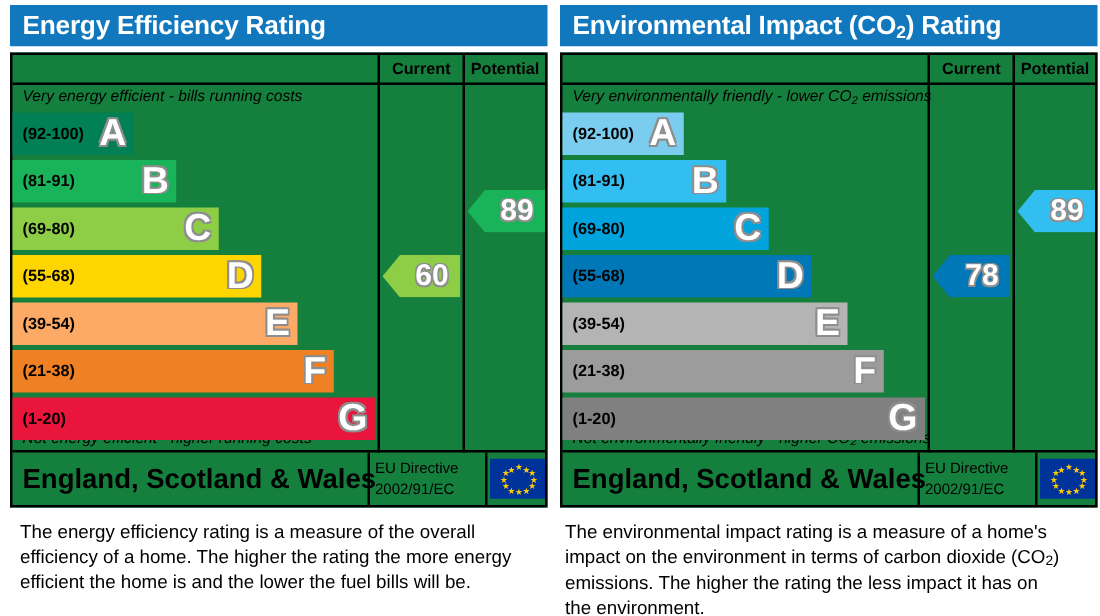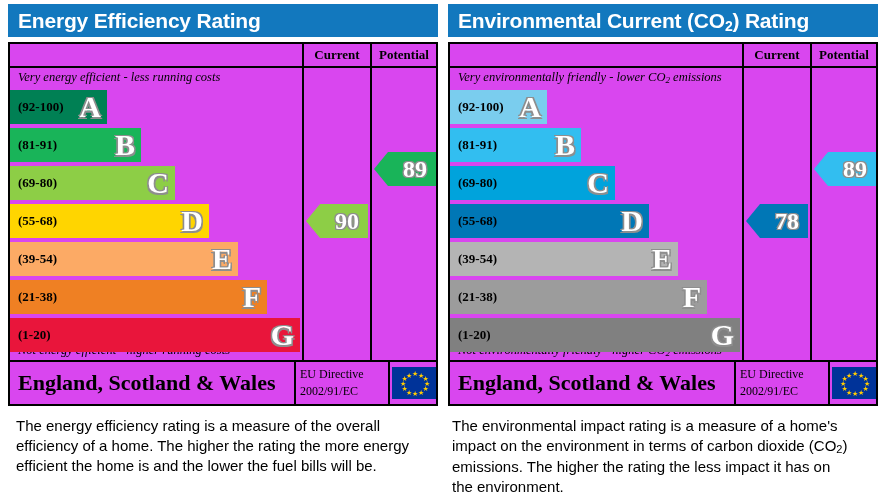--- a/index.html
+++ b/index.html
@@ -39,22 +39,21 @@
     letter-spacing: -0.2px;
   }
   .cert-title sub { font-size: 14px; vertical-align: baseline; position: relative; top: 3px; }
 
   
   .tbl {
     position: absolute;
     left: 8px; top: 42px;
     width: 430px; height: 364px;
     border: 2px solid #000;
-    background: #d946ef;
-    font-family: Liberation Serif, serif;
+    background: #15803d;
   }
   
   .hdr-row {
     position: absolute;
     left: 0; top: 0;
     width: 100%; height: 24px;
     border-bottom: 2px solid #000;
   }
   .col-div {
     position: absolute;
@@ -207,21 +206,21 @@
     <div class="cert-title">Energy Efficiency Rating</div>
 
     <div class="tbl">
       <div class="hdr-row"></div>
       <div class="col-div c1"></div>
       <div class="col-div c2"></div>
       <div class="hdr-cell current">Current</div>
       <div class="hdr-cell potential">Potential</div>
 
       <div class="bands">
-        <div class="cap top">Very energy efficient - less running costs</div>
+        <div class="cap top">Very energy efficient - bills running costs</div>
         <div class="cap bottom">Not energy efficient - higher running costs</div>
 
         <div class="band light" style="top:22px;width:97px;background:#008054">
           <span class="rng">(92-100)</span>
           <span class="ltr">A</span>
         </div>
         <div class="band light" style="top:60px;width:131px;background:#19B459">
           <span class="rng">(81-91)</span>
           <span class="ltr">B</span>
         </div>
@@ -240,21 +239,21 @@
         <div class="band dark" style="top:212px;width:257px;background:#EF8023">
           <span class="rng" style="color:#000">(21-38)</span>
           <span class="ltr">F</span>
         </div>
         <div class="band light" style="top:250px;width:290px;background:#E9153B">
           <span class="rng">(1-20)</span>
           <span class="ltr">G</span>
         </div>
       </div>
 
-      <div class="arrow" style="left:296px;top:160px;width:62px;background:#8DCE46">90</div>
+      <div class="arrow" style="left:296px;top:160px;width:62px;background:#8DCE46">60</div>
       <div class="arrow" style="left:364px;top:108px;width:62px;background:#19B459">89</div>
 
       <div class="foot">
         <div class="region">England, Scotland &amp; Wales</div>
         <div class="vdiv a"></div>
         <div class="vdiv b"></div>
         <div class="directive">
           <div>EU Directive</div>
           <div>2002/91/EC</div>
         </div>
@@ -271,21 +270,21 @@
           <span class="star" style="left:8px;top:14px">★</span>
           <span class="star" style="left:9.5px;top:9px">★</span>
           <span class="star" style="left:14px;top:5.5px">★</span>
         </div>
       </div>
     </div>
   </div>
 
   <div class="cert right">
 
-    <div class="cert-title"><span>Environmental Current (CO</span><sub>2</sub><span>) Rating</span></div>
+    <div class="cert-title"><span>Environmental Impact (CO</span><sub>2</sub><span>) Rating</span></div>
 
     <div class="tbl">
       <div class="hdr-row"></div>
       <div class="col-div c1"></div>
       <div class="col-div c2"></div>
       <div class="hdr-cell current">Current</div>
       <div class="hdr-cell potential">Potential</div>
 
       <div class="bands">
         <div class="cap top"><span>Very environmentally friendly - lower CO</span><sub>2</sub><span> emissions</span></div>

